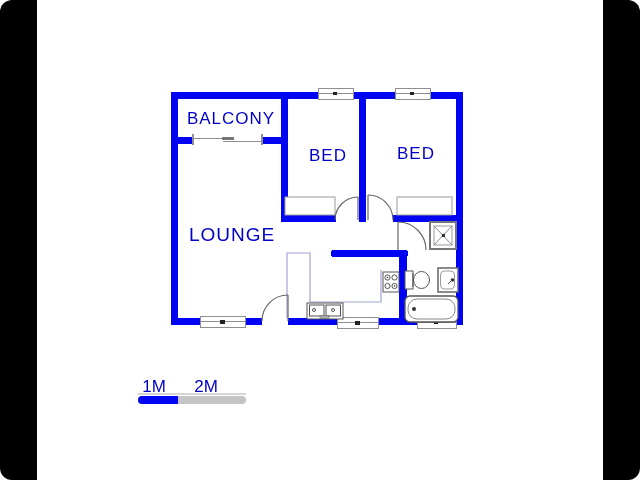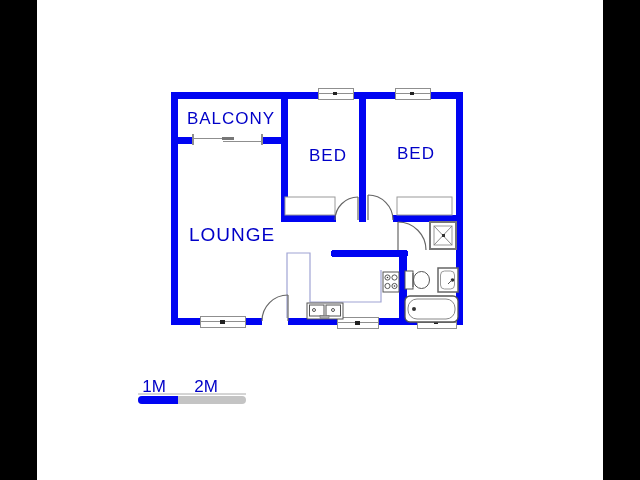--- a/index.html
+++ b/index.html
@@ -6,21 +6,21 @@
     --wall:#0004f2;
     --label:#0000c8;
     --counter:#a0a4d4;
     --win:#8f8f8f;
     --fix:#555555;
     --scalegray:#c4c4c4;
     --ink:#222222;
   }
   html,body{margin:0;padding:0;background:#ffffff;}
   .stage{position:relative;width:640px;height:480px;background:#ffffff;overflow:hidden;
-         font-family:"Liberation Sans", sans-serif;}
+         font-family:"Liberation Sans", sans-serif;border-radius:12px;}
   svg text{font-family:"Liberation Sans", sans-serif;}
   .room-label{fill:var(--label);font-size:17px;letter-spacing:1px;}
   .lounge-label{font-size:19px;}
   .scale-label{fill:var(--label);font-size:17px;}
 </style>
 </head>
 <body>
 
 <div class="stage">
 <svg width="640" height="480" viewBox="0 0 640 480">

